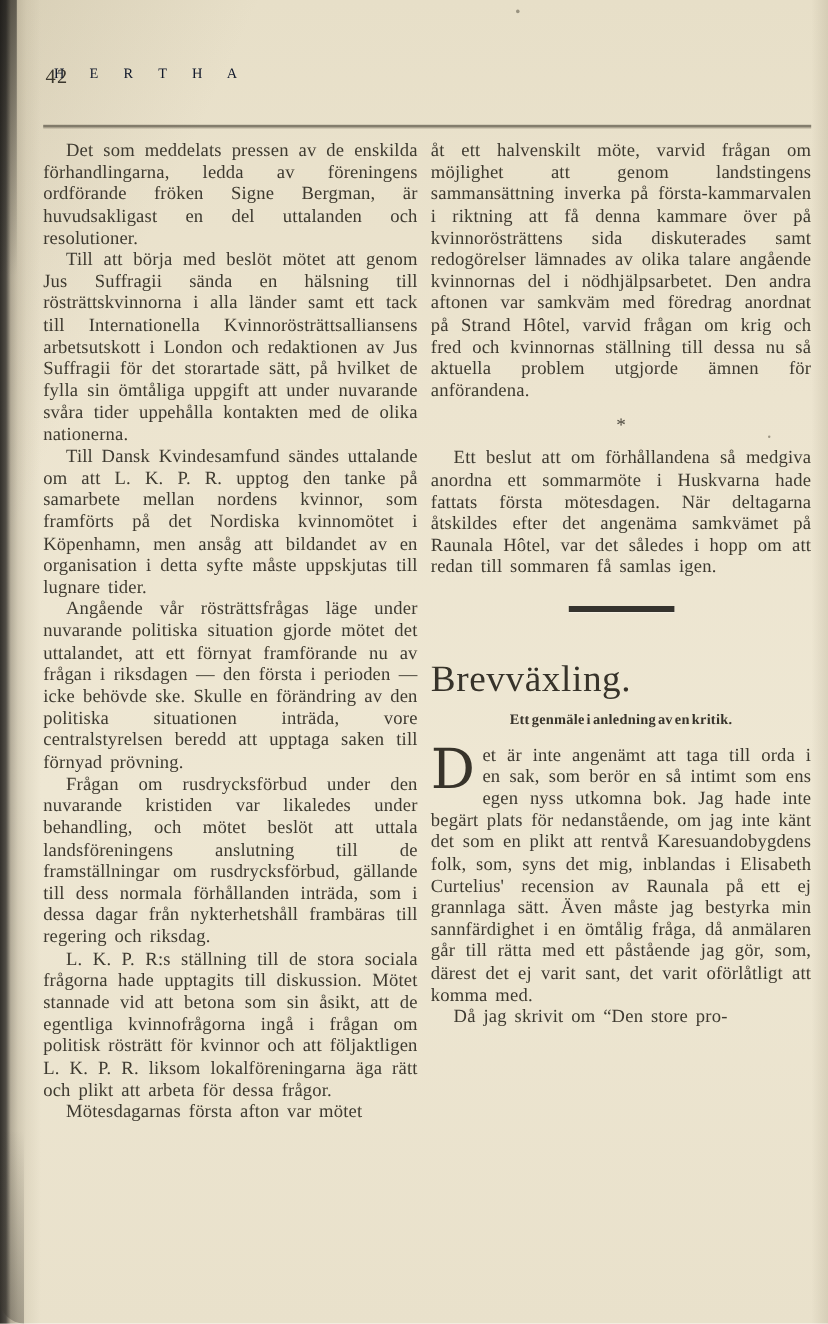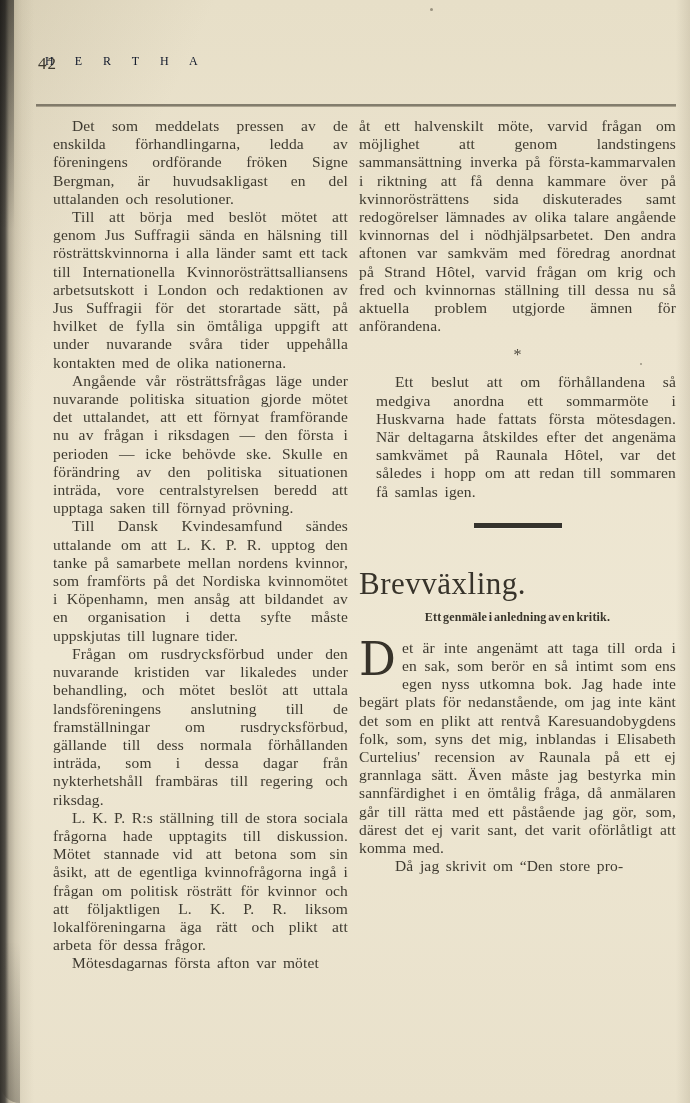--- a/index.html
+++ b/index.html
@@ -66,21 +66,21 @@
   .col { width: 312px; }
   .col-left { margin-right: 11px; }
   .col-right { width: 317px; }
 
   .col p {
     font-size: 15.5px; line-height: 18.2px;
     text-align: justify; text-justify: inter-word;
     word-spacing: 2.5px; letter-spacing: 0.15px;
     color: #3e3a30;
   }
-  .col p.indent { text-indent: 19px; margin-left: 17px; }
+  .col p.indent { text-indent: 19px; }
   .col p.no-indent { text-indent: 0; }
 
   
   .asterisk-sep {
     text-align: center; font-size: 16px; color: #4d493f;
     margin: 11px 0 9px 0; letter-spacing: 0;
   }
 
   
   .section-divider {
@@ -128,22 +128,22 @@
     <span class="page-number">42</span>
     <span class="journal-title">H E R T H A</span>
   </div>
   <div class="header-rule"></div>
 
   <div class="columns">
 
     <div class="col col-left">
       <p class="indent">Det som meddelats pressen av de enskilda förhandlingarna, ledda av föreningens ordförande fröken Signe Bergman, är huvudsakligast en del uttalanden och resolutioner.</p>
       <p class="indent">Till att börja med beslöt mötet att genom Jus Suffragii sända en hälsning till rösträttskvinnorna i alla länder samt ett tack till Internationella Kvinnorösträttsalliansens arbetsutskott i London och redaktionen av Jus Suffragii för det storartade sätt, på hvilket de fylla sin ömtåliga uppgift att under nuvarande svåra tider uppehålla kontakten med de olika nationerna.</p>
+      <p class="indent">Till Dansk Kvindesamfund sändes uttalande om att L. K. P. R. upptog den tanke på samarbete mellan nordens kvinnor, som framförts på det Nordiska kvinnomötet i Köpenhamn, men ansåg att bildandet av en organisation i detta syfte måste uppskjutas till lugnare tider.</p>
       <p class="indent">Angående vår rösträttsfrågas läge under nuvarande politiska situation gjorde mötet det uttalandet, att ett förnyat framförande nu av frågan i riksdagen — den första i perioden — icke behövde ske. Skulle en förändring av den politiska situationen inträda, vore centralstyrelsen beredd att upptaga saken till förnyad prövning.</p>
-      <p class="indent">Till Dansk Kvindesamfund sändes uttalande om att L. K. P. R. upptog den tanke på samarbete mellan nordens kvinnor, som framförts på det Nordiska kvinnomötet i Köpenhamn, men ansåg att bildandet av en organisation i detta syfte måste uppskjutas till lugnare tider.</p>
       <p class="indent">Frågan om rusdrycksförbud under den nuvarande kristiden var likaledes under behandling, och mötet beslöt att uttala landsföreningens anslutning till de framställningar om rusdrycksförbud, gällande till dess normala förhållanden inträda, som i dessa dagar från nykterhetshåll frambäras till regering och riksdag.</p>
       <p class="indent">L. K. P. R:s ställning till de stora sociala frågorna hade upptagits till diskussion. Mötet stannade vid att betona som sin åsikt, att de egentliga kvinnofrågorna ingå i frågan om politisk rösträtt för kvinnor och att följaktligen L. K. P. R. liksom lokalföreningarna äga rätt och plikt att arbeta för dessa frågor.</p>
       <p class="indent">Mötesdagarnas första afton var mötet</p>
     </div>
 
     <div class="col col-right">
       <p class="no-indent">åt ett halvenskilt möte, varvid frågan om möjlighet att genom landstingens sammansättning inverka på första-kammarvalen i riktning att få denna kammare över på kvinnorösträttens sida diskuterades samt redogörelser lämnades av olika talare angående kvinnornas del i nödhjälpsarbetet. Den andra aftonen var samkväm med föredrag anordnat på Strand Hôtel, varvid frågan om krig och fred och kvinnornas ställning till dessa nu så aktuella problem utgjorde ämnen för anförandena.</p>
 
       <div class="asterisk-sep">*</div>
 

